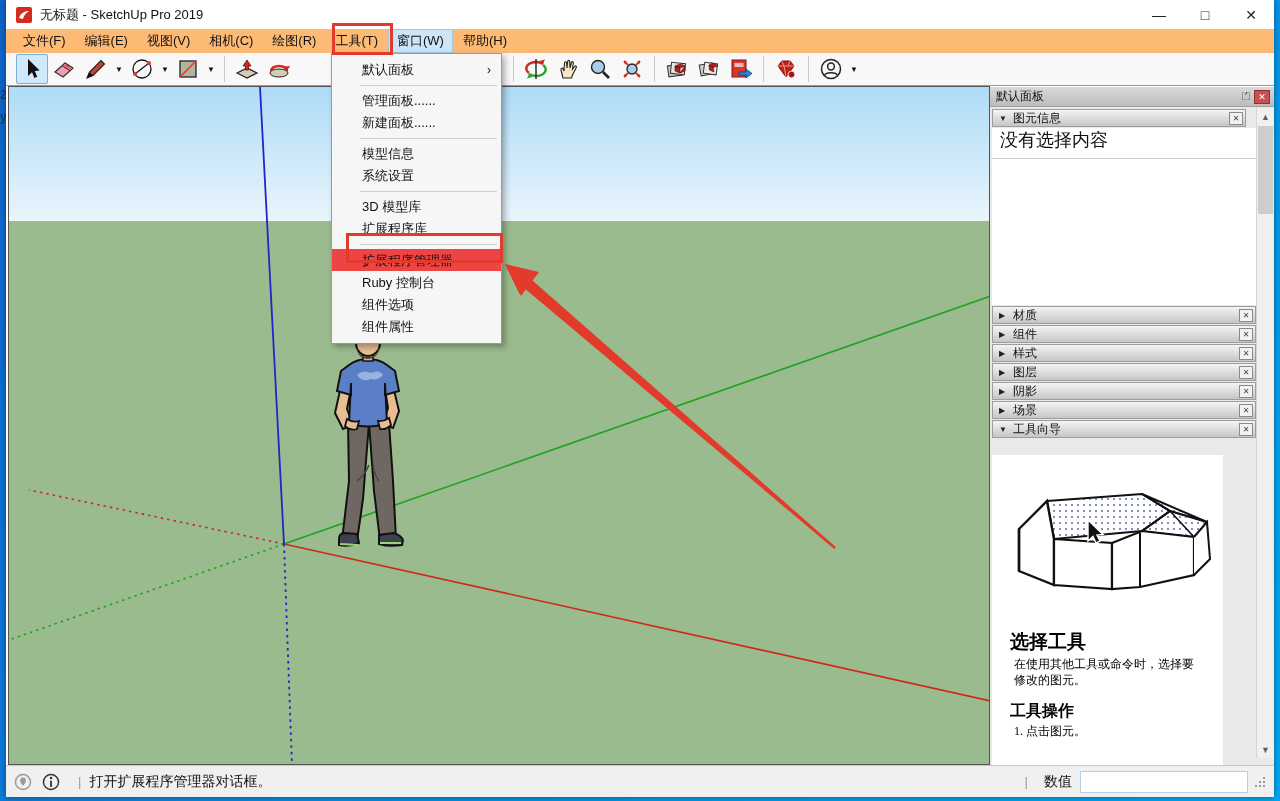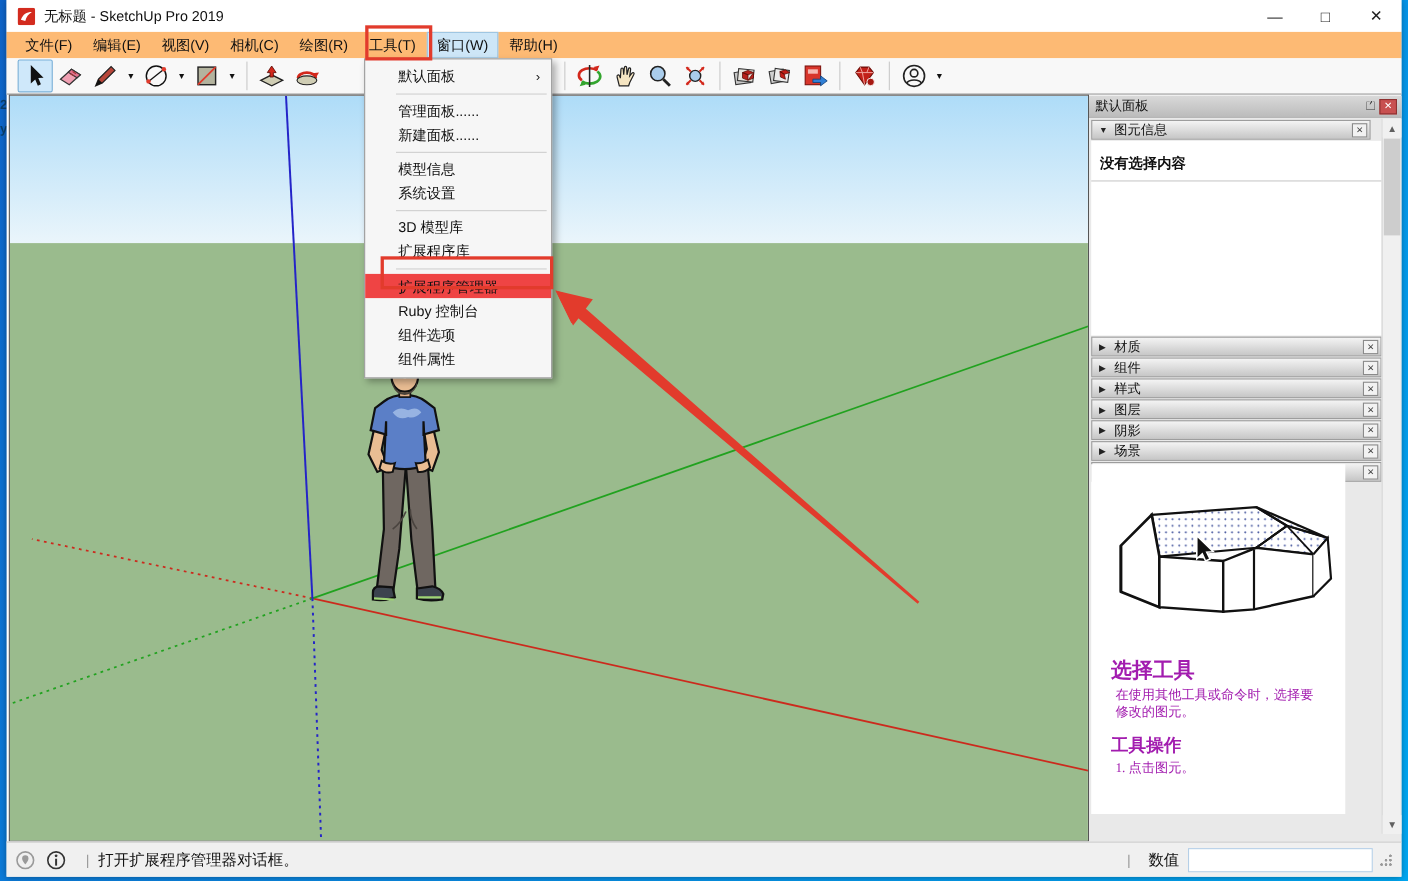--- a/index.html
+++ b/index.html
@@ -59,24 +59,24 @@
              font-size:11px; color:#333; }
   .panel-close { width:16px; height:14px; background:#c85050; color:#fff; font-size:9px;
                  display:flex; align-items:center; justify-content:center; border:1px solid #8e3030; }
   .sec-bar { position:absolute; left:2px; width:264px; height:18px;
              background:linear-gradient(#f4f4f4,#c6c6c6); border:1px solid #9d9d9d;
              display:flex; align-items:center; font-size:12px; padding:0 2px 0 6px; }
   .sec-arrow { font-size:8px; width:14px; color:#222; }
   .sec-close { margin-left:auto; width:14px; height:13px; border:1px solid #8a8a8a; background:#f2f2f2;
                font-size:8px; color:#444; display:flex; align-items:center; justify-content:center; }
   .panel-white { position:absolute; left:2px; width:264px; background:#fff; }
-  #entity-empty { font-weight:bold; font-size:13px; padding:12px 0 6px 8px; border-bottom:1px solid #c9c9c9; }
-
-  #instructor-body { position:absolute; left:2px; top:335px; width:231px; height:318px; background:#fff;
-                     overflow:hidden; font-family:"Liberation Serif","DejaVu Serif",serif; color:#a21caf; }
+  #entity-empty { font-weight:normal; font-size:18px; padding:0 0 6px 8px; border-bottom:1px solid #c9c9c9; }
+
+  #instructor-body { position:absolute; left:2px; top:368px; width:231px; height:318px; background:#fff;
+                     overflow:hidden; font-family:"Liberation Serif","DejaVu Serif",serif; color:#000000; }
   #instructor-body .house { display:block; margin:12px auto 4px auto; }
   .ins-h1 { font-size:19px; font-weight:bold; margin:14px 0 0 18px; }
   .ins-p  { font-size:12px; margin:1px 20px 0 22px; line-height:1.35; }
   .ins-h2 { font-size:16px; font-weight:bold; margin:13px 0 0 18px; }
 
   
   #panel-scrollbar { position:absolute; right:1px; top:21px; width:17px; height:650px; background:#f0f0f0;
                      border-left:1px solid #d5d5d5; }
   .sb-arrow { position:absolute; left:0; width:17px; height:17px; color:#606060; font-size:9px;
               display:flex; align-items:center; justify-content:center; background:#f0f0f0; }

